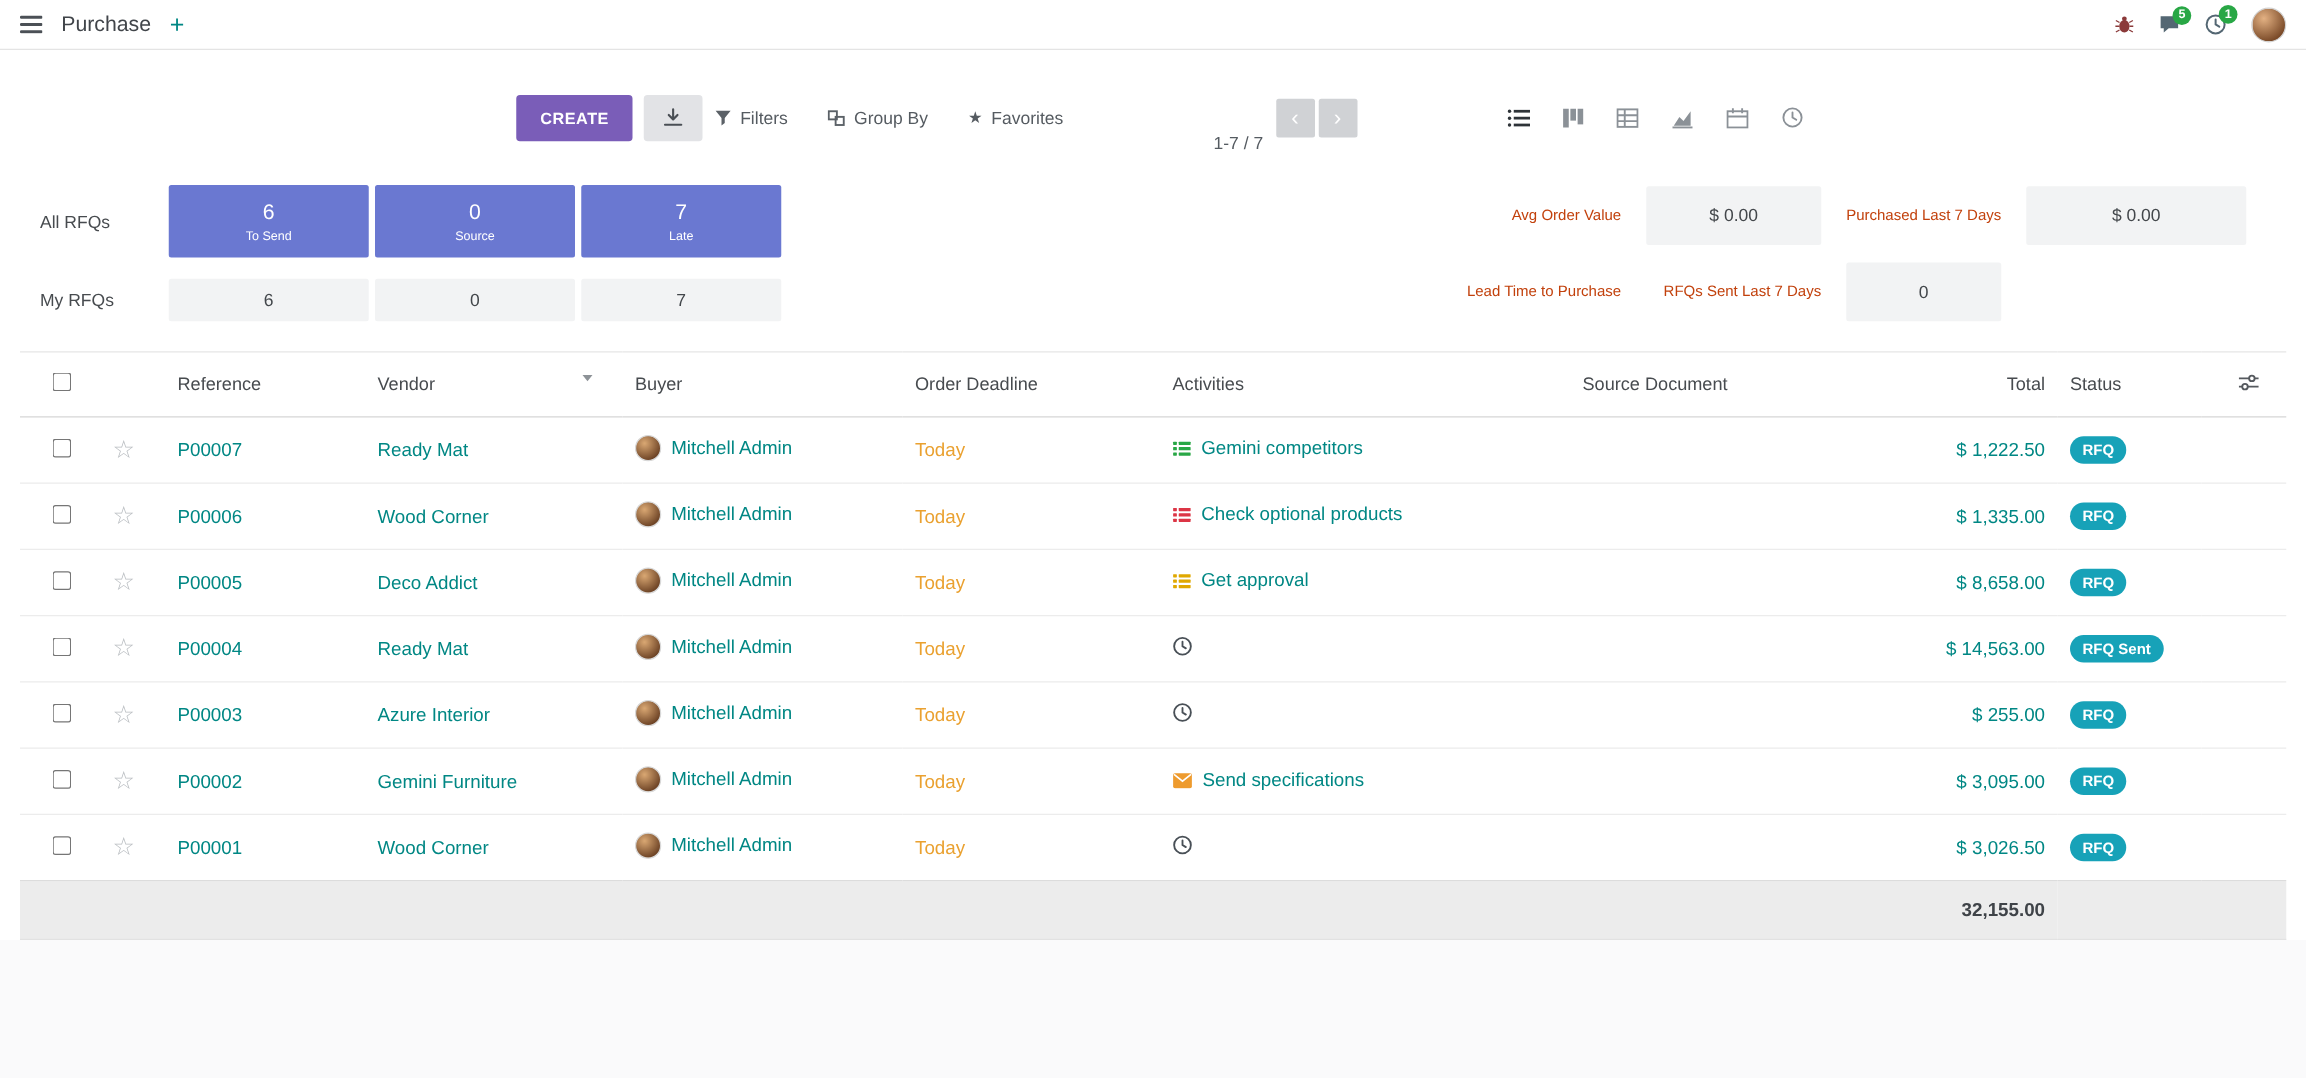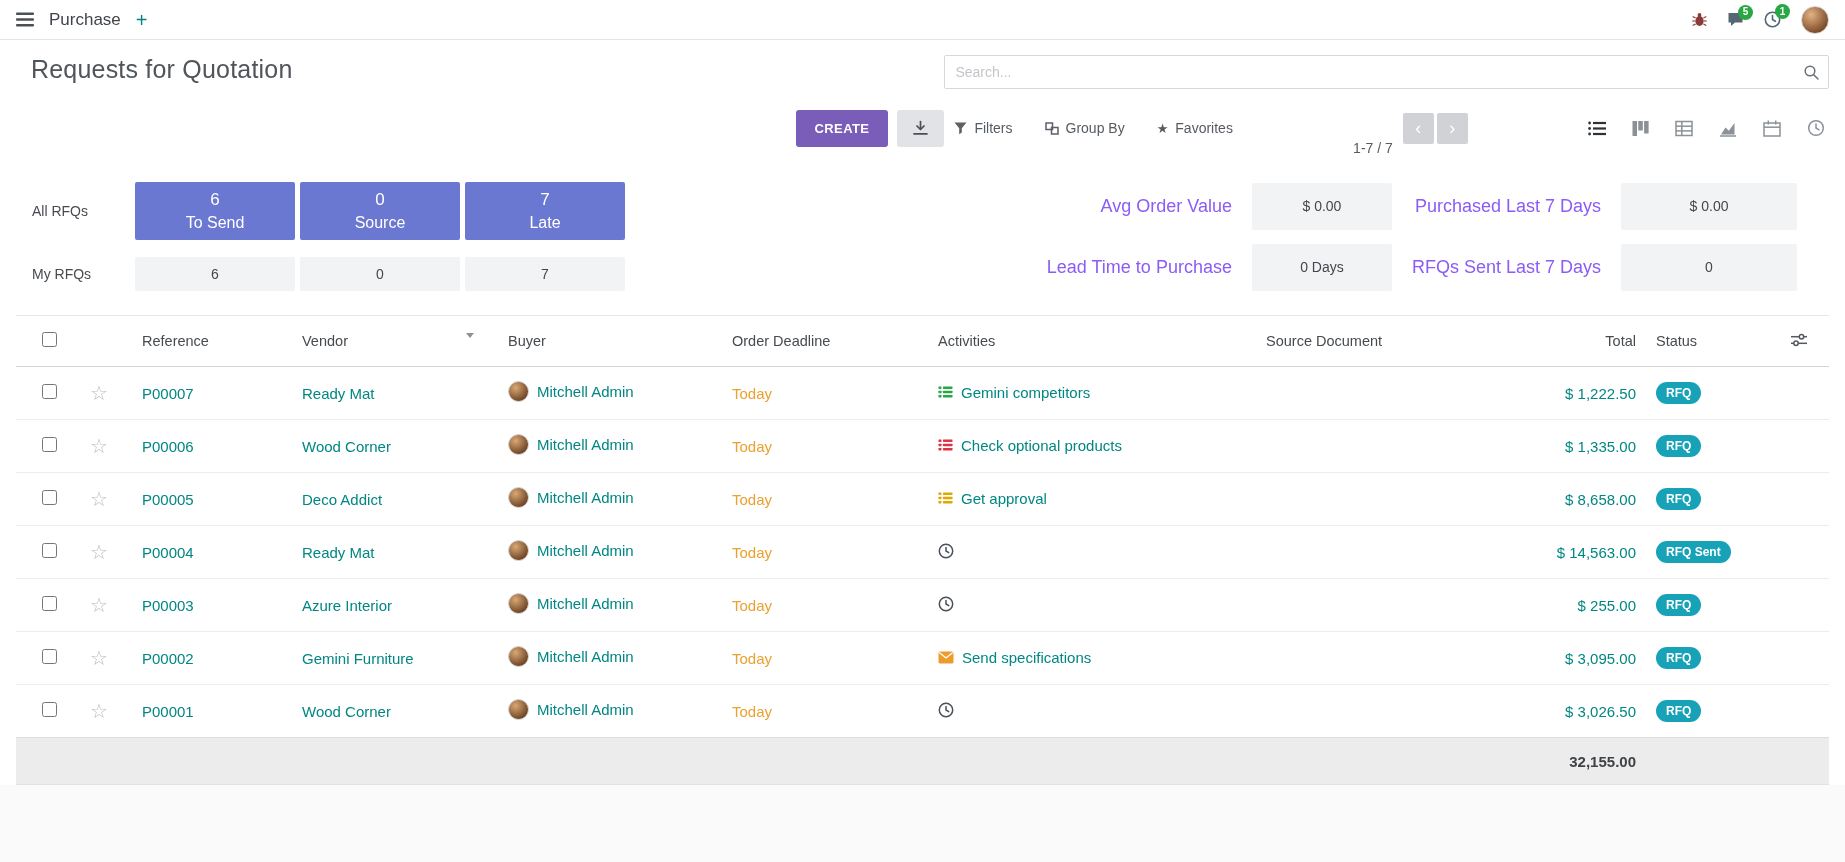--- a/index.html
+++ b/index.html
@@ -50,21 +50,21 @@
   .page-title { font-size: 25px; font-weight: 400; color: #50555b; letter-spacing: .2px; }
   .search-box { width: 49.2%; position: relative; }
   .search-box input {
     width: 100%; height: 34px;
     border: 1px solid #d6d9db; border-radius: 2px;
     padding: 0 36px 0 10px; font-size: 14px; color: #333; outline: none; background: #fff;
   }
   .search-box input::placeholder { color: #c3c6c9; }
   .search-mag { position: absolute; right: 9px; top: 9px; display: inline-flex; cursor: pointer; }
 
-  .cp-row2 { display: flex; align-items: center; justify-content: flex-end; margin-top: 11px; padding-left: 15px; }
+  .cp-row2 { display: flex; align-items: center; justify-content: center; margin-top: 11px; padding-left: 15px; }
   .cp-buttons { display: flex; gap: 9px; }
   .btn-create {
     background: var(--primary, #7a5db8); color: #fff;
     border: none; border-radius: 3px; height: 37px; padding: 0 19px;
     font-size: 13px; font-weight: 700; letter-spacing: .4px; cursor: pointer;
   }
   .btn-export {
     background: #e2e3e6; border: none; border-radius: 3px;
     width: 47px; height: 37px; display: inline-flex; align-items: center; justify-content: center; cursor: pointer;
   }
@@ -99,32 +99,32 @@
     grid-template-columns: 98px repeat(3, 160px);
     column-gap: 5px; row-gap: 17px; align-items: center;
   }
   .matrix-label { font-size: 14px; color: #474b4f; }
   .tile {
     background: var(--tile, #6a78d1); color: #fff; border-radius: 2px;
     height: 58px; display: flex; flex-direction: column; align-items: center; justify-content: center;
     gap: 4px; cursor: pointer;
   }
   .tile-count { font-size: 17px; }
-  .tile-label { font-size: 16px; }
+  .tile-label { font-size: 10px; }
   .my-cell {
     background: #f2f3f4; height: 34px; border-radius: 2px;
     display: flex; align-items: center; justify-content: center;
     font-size: 14px; color: #43474b; cursor: pointer;
   }
   .kpis {
     display: grid;
     grid-template-columns: auto 140px auto 176px;
     column-gap: 20px; row-gap: 14px; align-items: center;
   }
-  .kpi-label { font-size: 18px; color: #8b5cf6; text-align: right; white-space: nowrap; }
+  .kpi-label { font-size: 12px; color: #c2410c; text-align: right; white-space: nowrap; }
   .kpi-value {
     background: #f2f3f4; height: 47px; border-radius: 2px;
     display: flex; align-items: center; justify-content: center;
     font-size: 14px; color: #43474b; cursor: pointer;
   }
 
   
   .table-wrap { padding: 0 16px; flex: none; background: #fff; }
   table.rfq { width: 100%; border-collapse: collapse; table-layout: fixed; font-size: 15px; }
   thead th {
@@ -218,32 +218,20 @@
             <circle cx="8.5" cy="8.5" r="7.2" fill="none" stroke="#546773" stroke-width="1.6"></circle>
             <path d="M8.5 4.6v3.9l2.9 1.8" fill="none" stroke="#546773" stroke-width="1.6" stroke-linecap="round"></path>
           </svg>
         <span class="nav-badge">1</span>
       </span>
       <span class="avatar"></span>
     </div>
   </nav>
 
   <div class="control-panel">
-    <div class="cp-row1">
-      <h1 class="page-title">Requests for Quotation</h1>
-      <div class="search-box">
-        <input type="text" placeholder="Search..." style="">
-        <span class="search-mag">
-          <svg width="17" height="17" viewBox="0 0 17 17">
-              <circle cx="7" cy="7" r="4.8" fill="none" stroke="#6a6f74" stroke-width="1.5"></circle>
-              <line x1="10.7" y1="10.7" x2="15" y2="15" stroke="#6a6f74" stroke-width="1.5" stroke-linecap="round"></line>
-            </svg>
-        </span>
-      </div>
-    </div>
     <div class="cp-row2">
       <div class="cp-buttons">
         <button class="btn-create">CREATE</button>
         <button class="btn-export">
           <svg width="17" height="16" viewBox="0 0 17 16">
               <g stroke="#4a4f55" stroke-width="1.7" fill="none" stroke-linecap="round" stroke-linejoin="round">
                 <path d="M8.5 1.5v7.5"></path>
                 <path d="M5 6l3.5 3.5L12 6"></path>
                 <path d="M2 13.8h13"></path>
               </g>
@@ -356,21 +344,20 @@
       <div class="my-cell">6</div>
       <div class="my-cell">0</div>
       <div class="my-cell">7</div>
     </div>
     <div class="kpis">
       <div class="kpi-label">Avg Order Value</div>
       <div class="kpi-value">$ 0.00</div>
       <div class="kpi-label">Purchased Last 7 Days</div>
       <div class="kpi-value">$ 0.00</div>
       <div class="kpi-label">Lead Time to Purchase</div>
-      <div class="kpi-value">0 Days</div>
       <div class="kpi-label">RFQs Sent Last 7 Days</div>
       <div class="kpi-value">0</div>
     </div>
   </div>
 
   <div class="table-wrap">
     <table class="rfq">
       <colgroup>
         <col style="width:64px">
           <col style="width:52px">

